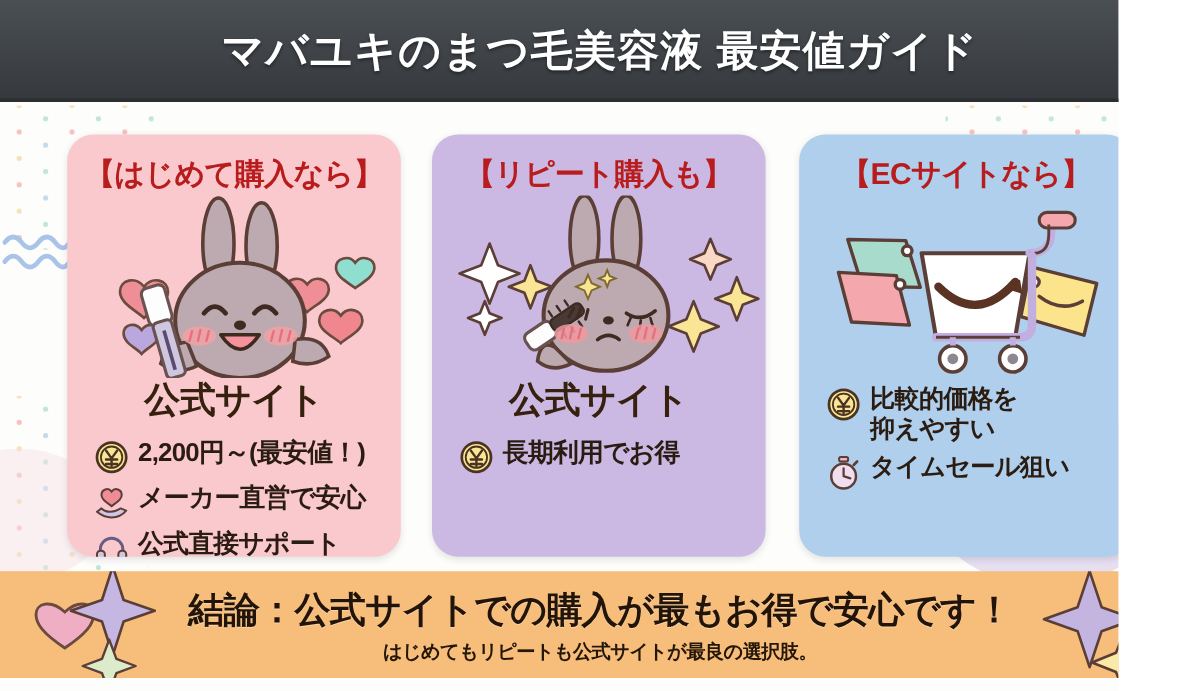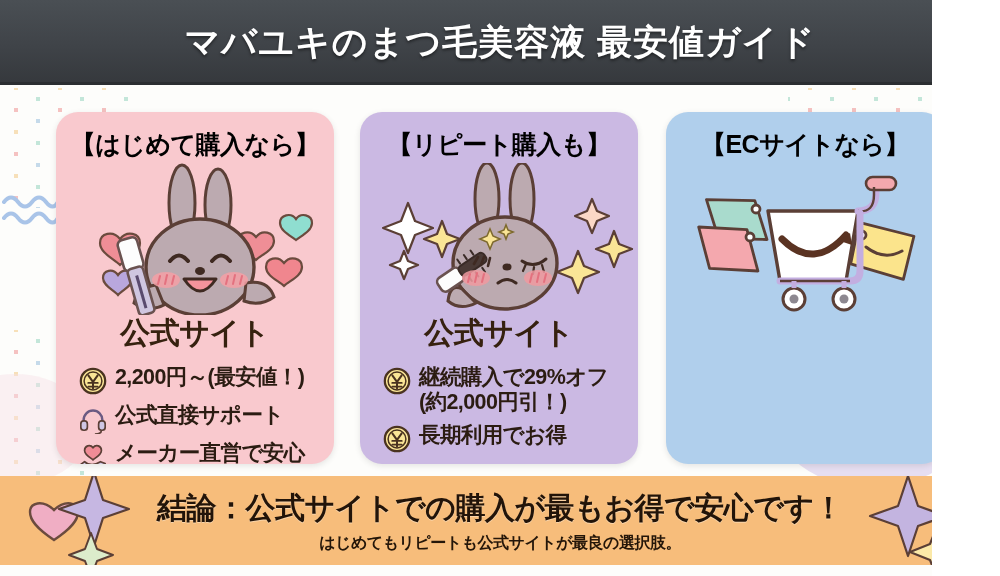--- a/index.html
+++ b/index.html
@@ -79,21 +79,21 @@
   }
   #card-1 { left: 56px;  background: #f9c9ce; }
   #card-2 { left: 360px; background: #cbb9e3; }
   #card-3 { left: 666px; background: #b0cfec; }
 
   .card-header {
     text-align: center;
     margin-top: 16px;
     font-size: 25px;
     font-weight: bold;
-    color: #000000;
+    color: #b91c1c;
     letter-spacing: -0.5px;
     white-space: nowrap;
   }
 
   .art {
     position: relative;
     height: 152px;
     margin-top: 2px;
   }
   .art svg { position: absolute; left: 50%; top: 0; transform: translateX(-50%); }
@@ -255,33 +255,33 @@
       <div class="bullet">
         <svg class="bullet-icon" viewBox="0 0 32 32">
           <circle cx="16" cy="16" r="13" fill="#fae596" stroke="#4a3320" stroke-width="2.4"></circle>
           <circle cx="16" cy="16" r="9.5" fill="none" stroke="#4a3320" stroke-width="1.6"></circle>
           <path d="M11 10 l5 7 l5-7 M11 18h10 M11 22h10 M16 17v7" stroke="#4a3320" stroke-width="2.1" fill="none" stroke-linecap="round"></path>
         </svg>
         <span class="bullet-text">2,200円～(最安値！)</span>
       </div>
       <div class="bullet">
         <svg class="bullet-icon" viewBox="0 0 32 32">
+          <path d="M16 6 c-3-4 -9-2 -9 3 c0 5 7 8 9 10 c2-2 9-5 9-10 c0-5-6-7-9-3z" fill="#f08c96" stroke="#5b3f36" stroke-width="1.8"></path>
+          <path d="M3 24 q6 5 13 5 q8 0 13-6 l-5-2 q-5 3 -9 3 q-5 0-8-3z" fill="#cfc6e4" stroke="#5b3f36" stroke-width="1.8" stroke-linejoin="round"></path>
+        </svg>
+        <span class="bullet-text">メーカー直営で安心</span>
+      </div>
+      <div class="bullet">
+        <svg class="bullet-icon" viewBox="0 0 32 32">
           <path d="M6 20 v-3 a10 10 0 0 1 20 0 v3" fill="none" stroke="#6b5a82" stroke-width="2.6"></path>
           <rect x="3" y="18" width="7" height="10" rx="3.2" fill="#cfc6e4" stroke="#5b3f36" stroke-width="1.8"></rect>
           <rect x="22" y="18" width="7" height="10" rx="3.2" fill="#cfc6e4" stroke="#5b3f36" stroke-width="1.8"></rect>
           <path d="M25 28 q0 4 -7 4" fill="none" stroke="#5b3f36" stroke-width="1.8"></path>
         </svg>
         <span class="bullet-text">公式直接サポート</span>
-      </div>
-      <div class="bullet">
-        <svg class="bullet-icon" viewBox="0 0 32 32">
-          <path d="M16 6 c-3-4 -9-2 -9 3 c0 5 7 8 9 10 c2-2 9-5 9-10 c0-5-6-7-9-3z" fill="#f08c96" stroke="#5b3f36" stroke-width="1.8"></path>
-          <path d="M3 24 q6 5 13 5 q8 0 13-6 l-5-2 q-5 3 -9 3 q-5 0-8-3z" fill="#cfc6e4" stroke="#5b3f36" stroke-width="1.8" stroke-linejoin="round"></path>
-        </svg>
-        <span class="bullet-text">メーカー直営で安心</span>
       </div>
     </div>
   </div>
 
   <div class="card" id="card-2">
     <div class="card-header">【リピート購入も】</div>
 
     <div class="art">
       <svg width="270" height="152" viewBox="0 0 270 152">
 
@@ -354,29 +354,20 @@
       <span class="headline">公式サイト</span>
     </div>
 
     <div class="bullets">
       <div class="bullet">
         <svg class="bullet-icon" viewBox="0 0 32 32">
           <circle cx="16" cy="16" r="13" fill="#fae596" stroke="#4a3320" stroke-width="2.4"></circle>
           <circle cx="16" cy="16" r="9.5" fill="none" stroke="#4a3320" stroke-width="1.6"></circle>
           <path d="M11 10 l5 7 l5-7 M11 18h10 M11 22h10 M16 17v7" stroke="#4a3320" stroke-width="2.1" fill="none" stroke-linecap="round"></path>
         </svg>
-        <span class="bullet-text">継続購入で29%オフ
-(約2,000円引！)</span>
-      </div>
-      <div class="bullet">
-        <svg class="bullet-icon" viewBox="0 0 32 32">
-          <circle cx="16" cy="16" r="13" fill="#fae596" stroke="#4a3320" stroke-width="2.4"></circle>
-          <circle cx="16" cy="16" r="9.5" fill="none" stroke="#4a3320" stroke-width="1.6"></circle>
-          <path d="M11 10 l5 7 l5-7 M11 18h10 M11 22h10 M16 17v7" stroke="#4a3320" stroke-width="2.1" fill="none" stroke-linecap="round"></path>
-        </svg>
         <span class="bullet-text">長期利用でお得</span>
       </div>
     </div>
   </div>
 
   <div class="card" id="card-3">
     <div class="card-header">【ECサイトなら】</div>
 
     <div class="art">
       <svg width="270" height="152" viewBox="0 0 270 152">
@@ -405,20 +396,40 @@
 
         <circle cx="124" cy="136" r="11" fill="#ffffff" stroke="#5b3f36" stroke-width="3"></circle>
         <circle cx="124" cy="136" r="4.5" fill="#8d8890"></circle>
         <circle cx="174" cy="136" r="11" fill="#ffffff" stroke="#5b3f36" stroke-width="3"></circle>
         <circle cx="174" cy="136" r="4.5" fill="#8d8890"></circle>
         <path d="M124 125 l0 -7 M174 125 l0 -7" stroke="#c3aee0" stroke-width="5"></path>
       </svg>
     </div>
 
 
+    <div class="bullets">
+      <div class="bullet">
+        <svg class="bullet-icon" viewBox="0 0 32 32">
+          <circle cx="16" cy="16" r="13" fill="#fae596" stroke="#4a3320" stroke-width="2.4"></circle>
+          <circle cx="16" cy="16" r="9.5" fill="none" stroke="#4a3320" stroke-width="1.6"></circle>
+          <path d="M11 10 l5 7 l5-7 M11 18h10 M11 22h10 M16 17v7" stroke="#4a3320" stroke-width="2.1" fill="none" stroke-linecap="round"></path>
+        </svg>
+        <span class="bullet-text">比較的価格を
+抑えやすい</span>
+      </div>
+      <div class="bullet">
+        <svg class="bullet-icon" viewBox="0 0 32 32">
+          <rect x="12" y="2" width="8" height="4" rx="1.6" fill="#e9b7cd" stroke="#5b3f36" stroke-width="1.8"></rect>
+          <path d="M25 9 l3 -3" stroke="#5b3f36" stroke-width="2.4" stroke-linecap="round"></path>
+          <circle cx="16" cy="19" r="11" fill="#f1dff0" stroke="#5b3f36" stroke-width="2.2"></circle>
+          <path d="M16 19 l0 -7 M16 19 l6 2" stroke="#5b3f36" stroke-width="2" stroke-linecap="round"></path>
+        </svg>
+        <span class="bullet-text">タイムセール狙い</span>
+      </div>
+    </div>
   </div>
 
   <div id="footer">
     <svg class="deco" style="left:28px; top:22px;" width="52" height="44">
       <path d="M26 42 C8 30 2 22 2 14 C2 5 14 1 26 12 C38 1 50 5 50 14 C50 22 44 30 26 42z" fill="#f0aec4" stroke="#6b4b3e" stroke-width="2.4"></path>
     </svg>
     <svg class="deco" style="left:58px; top:-8px;" width="72" height="82">
       <path d="M36 4 l9 28 l26 9 l-26 9 l-9 28 l-9-28 l-26-9 l26-9z" fill="#c6b7e2" stroke="#5b3f36" stroke-width="2.2" stroke-linejoin="round"></path>
     </svg>
     <svg class="deco" style="left:66px; top:54px;" width="50" height="50">

